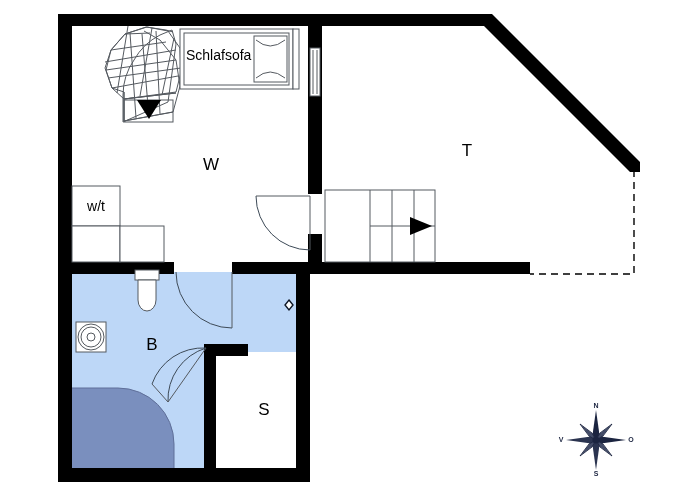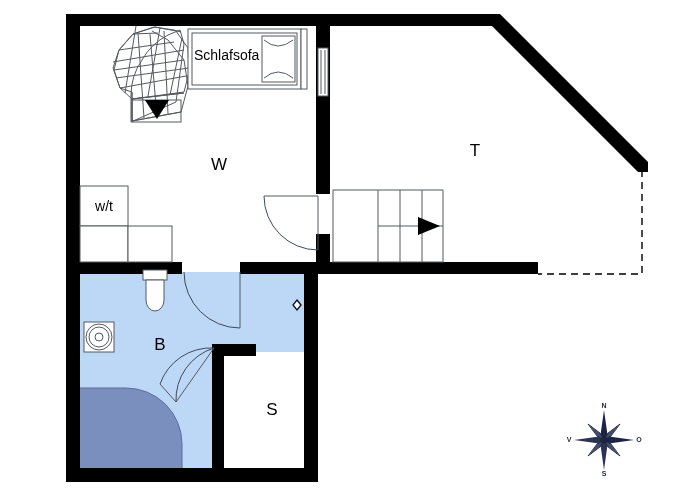--- a/index.html
+++ b/index.html
@@ -11,21 +11,20 @@
     width: 700px;
     height: 500px;
     font-family: "Liberation Sans", sans-serif;
     overflow: hidden;
   }
   #floorplan-root {
     position: relative;
     width: 668px;
     height: 500px;
     background: #ffffff;
-    margin-left: 8px;
   }
   #plan-svg {
     display: block;
     width: 700px;
     height: 500px;
   }
   .room-label {
     font-family: "Liberation Sans", sans-serif;
     font-size: 17px;
     fill: #000000;

